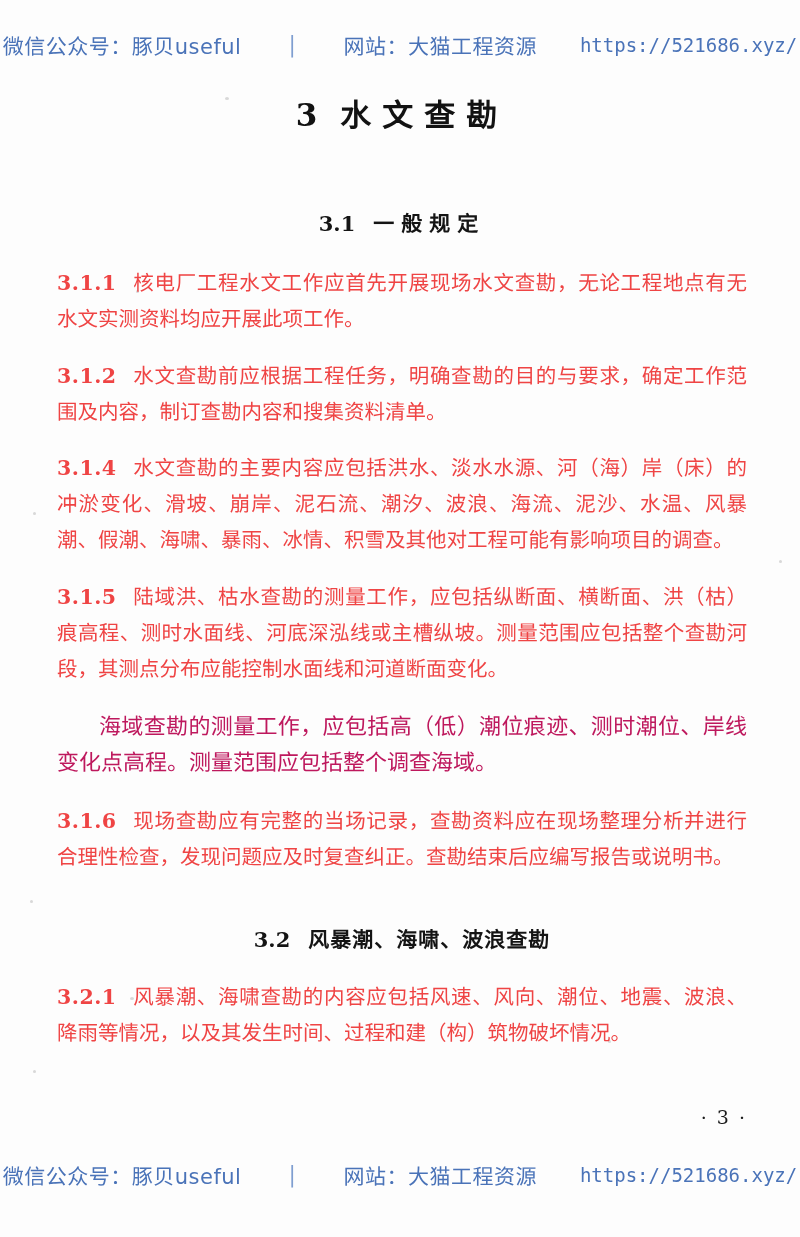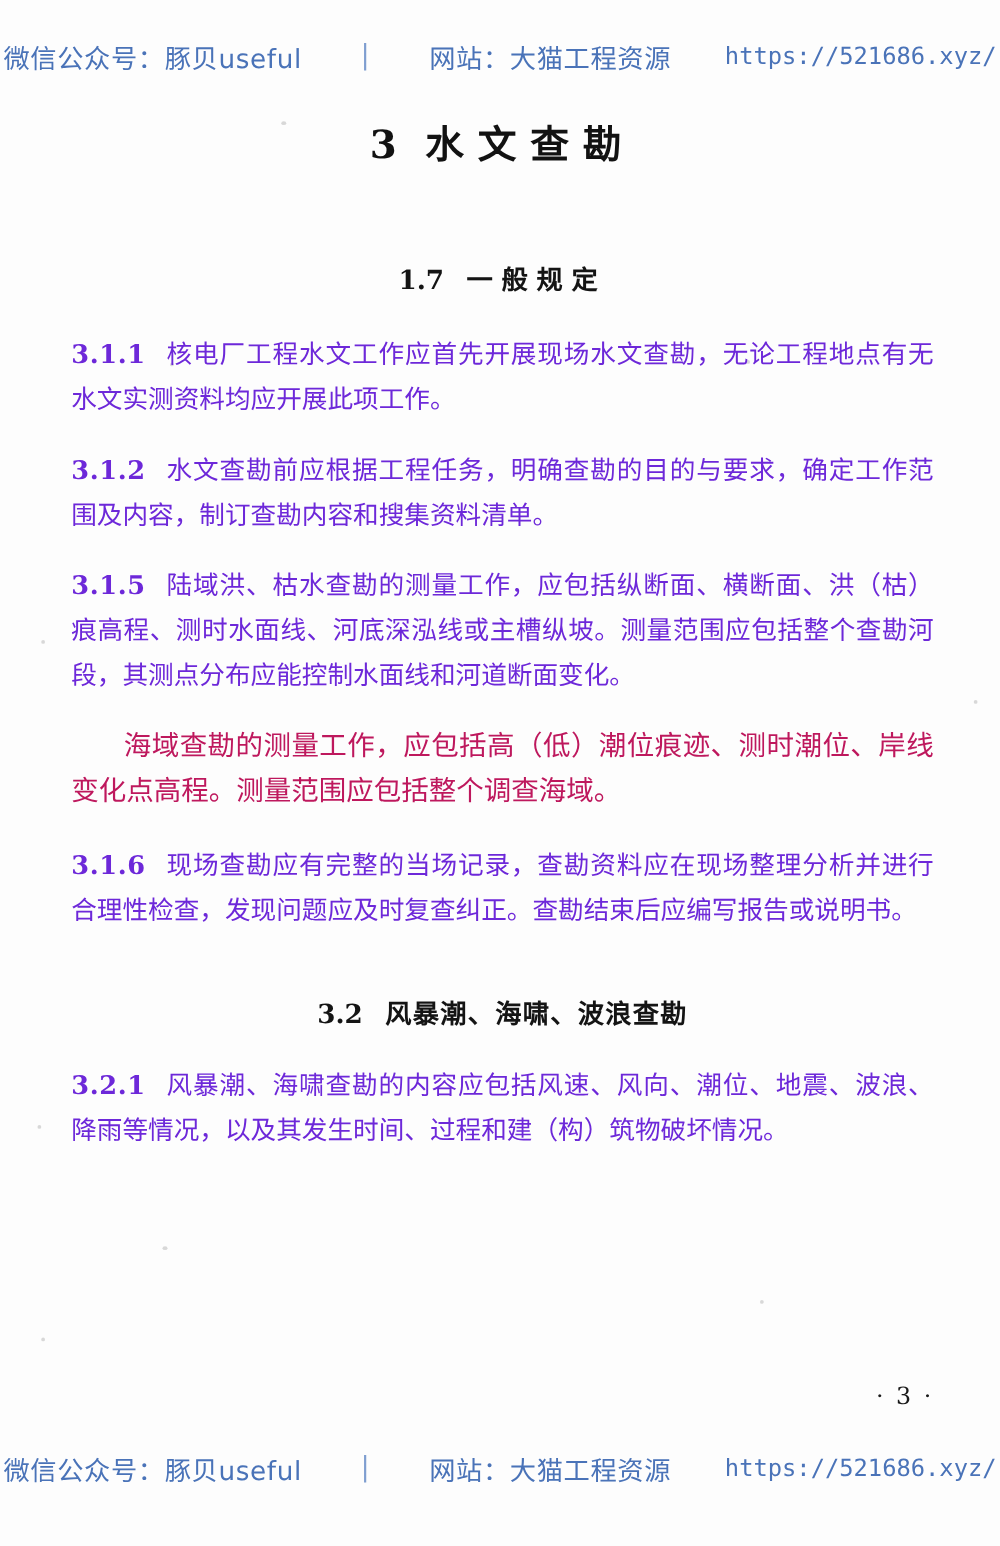--- a/index.html
+++ b/index.html
@@ -99,21 +99,21 @@
   .s31 { margin-top: 72px; }
   .s31 .txt { letter-spacing: 7px; }
   .s32 { margin-top: 48px; }
   .s32 .txt { letter-spacing: 1px; }
 
   .clause {
     font-size: 20.5px;
     line-height: 36px;
     text-align: justify;
     text-justify: inter-character;
-    color: #6d28d9;
+    color: #ef4444;
     font-family: "DejaVu Sans", "Liberation Sans", sans-serif;
   }
   .clause .cnum {
     font-weight: bold;
     font-family: "DejaVu Serif", "Liberation Serif", serif;
     letter-spacing: 0.5px;
     margin-right: 16px;
   }
   .clause-first { margin-top: 28px; }
   .clause-next { margin-top: 0px; }
@@ -170,32 +170,35 @@
     <span class="wm-mono" style="margin-left:10px;">https://521686.xyz/</span>
   </div>
 
   <div class="content">
 
     <div class="chapter-title">
       <span class="num">3</span><span class="txt">水文查勘</span>
     </div>
 
     <div class="section-title s31">
-      <span class="num">1.7</span><span class="txt">一般规定</span>
+      <span class="num">3.1</span><span class="txt">一般规定</span>
     </div>
 
     <p class="clause clause-first">
       <span class="cnum">3.1.1</span><span>核电厂工程水文工作应首先开展现场水文查勘，无论工程地点有无水文实测资料均应开展此项工作。</span>
     </p>
 
     <p class="clause clause-next">
       <span class="cnum">3.1.2</span><span>水文查勘前应根据工程任务，明确查勘的目的与要求，确定工作范围及内容，制订查勘内容和搜集资料清单。</span>
     </p>
 
 
+    <p class="clause clause-next">
+      <span class="cnum">3.1.4</span><span>水文查勘的主要内容应包括洪水、淡水水源、河（海）岸（床）的冲淤变化、滑坡、崩岸、泥石流、潮汐、波浪、海流、泥沙、水温、风暴潮、假潮、海啸、暴雨、冰情、积雪及其他对工程可能有影响项目的调查。</span>
+    </p>
 
     <p class="clause clause-next">
       <span class="cnum">3.1.5</span><span>陆域洪、枯水查勘的测量工作，应包括纵断面、横断面、洪（枯）痕高程、测时水面线、河底深泓线或主槽纵坡。测量范围应包括整个查勘河段，其测点分布应能控制水面线和河道断面变化。</span>
     </p>
 
     <p class="sub-para">海域查勘的测量工作，应包括高（低）潮位痕迹、测时潮位、岸线变化点高程。测量范围应包括整个调查海域。</p>
 
     <p class="clause clause-next">
       <span class="cnum">3.1.6</span><span>现场查勘应有完整的当场记录，查勘资料应在现场整理分析并进行合理性检查，发现问题应及时复查纠正。查勘结束后应编写报告或说明书。</span>
     </p>

